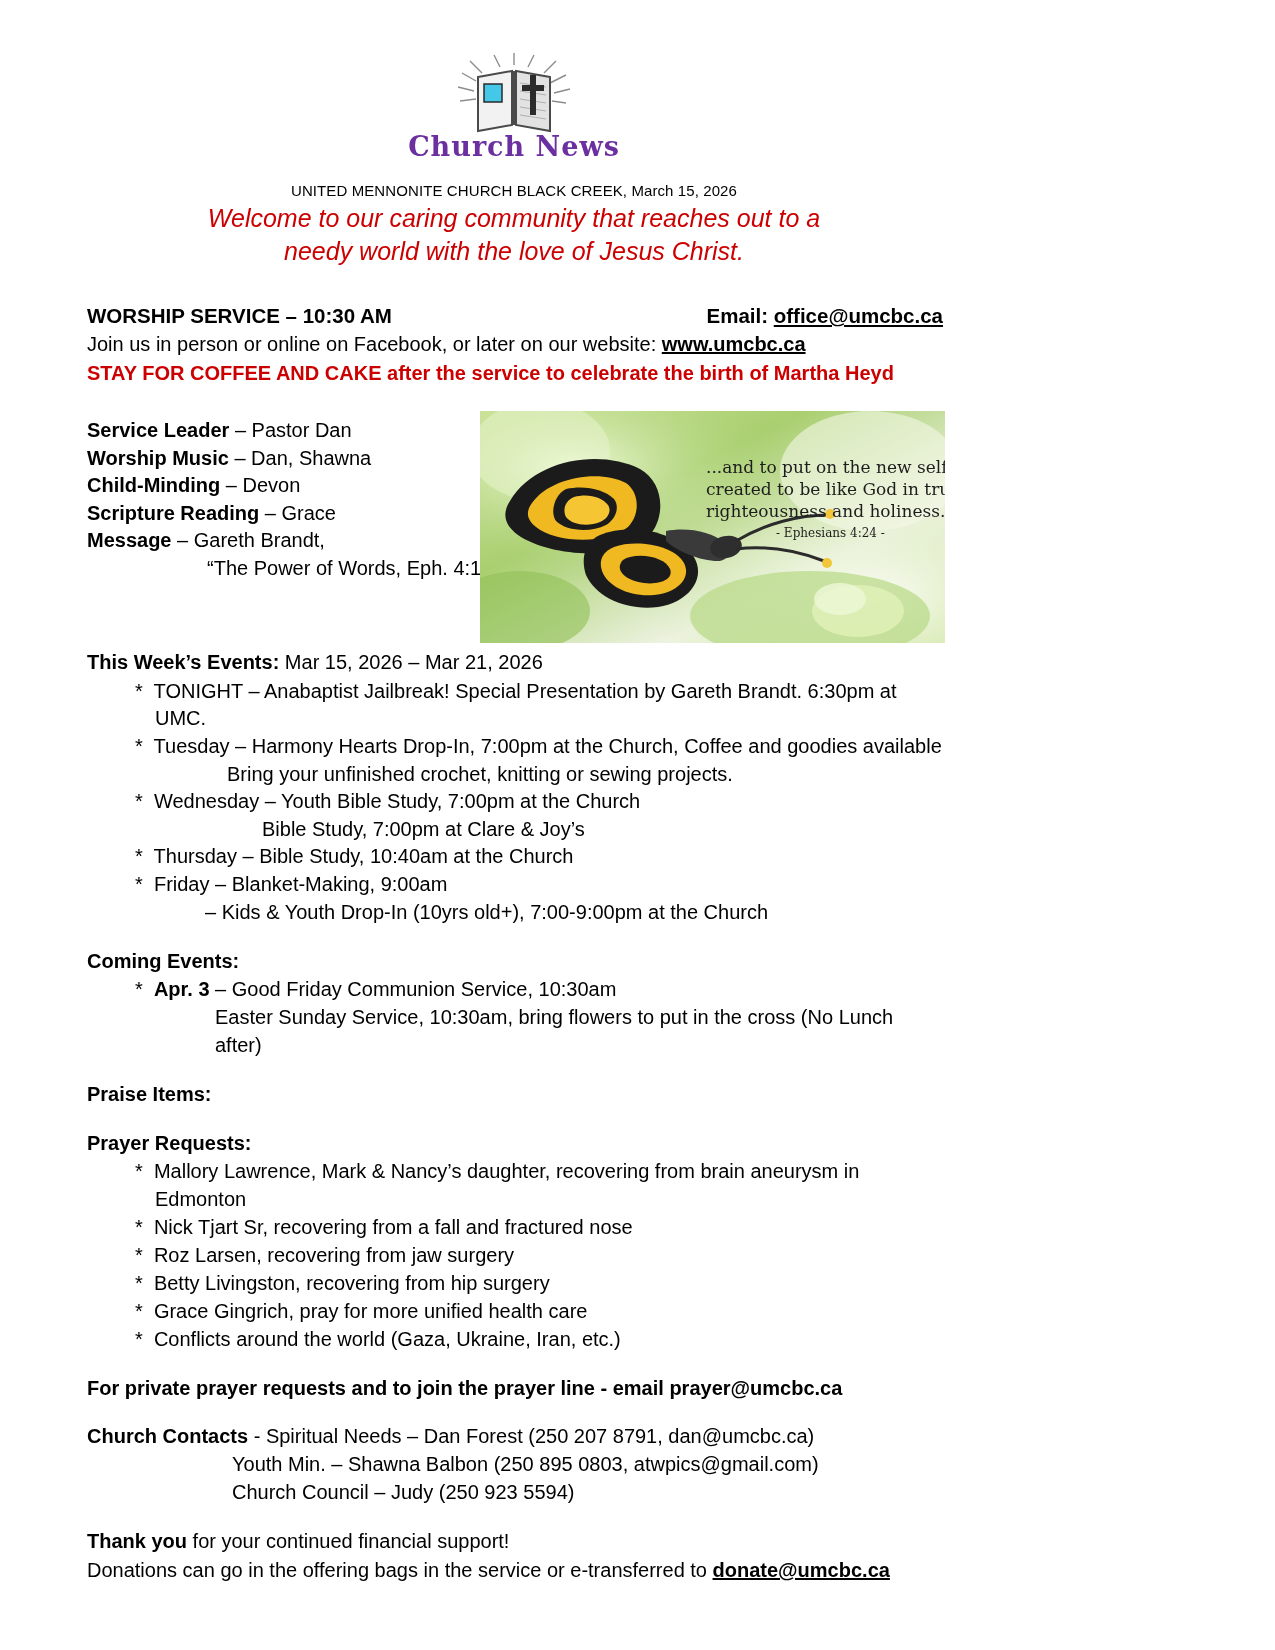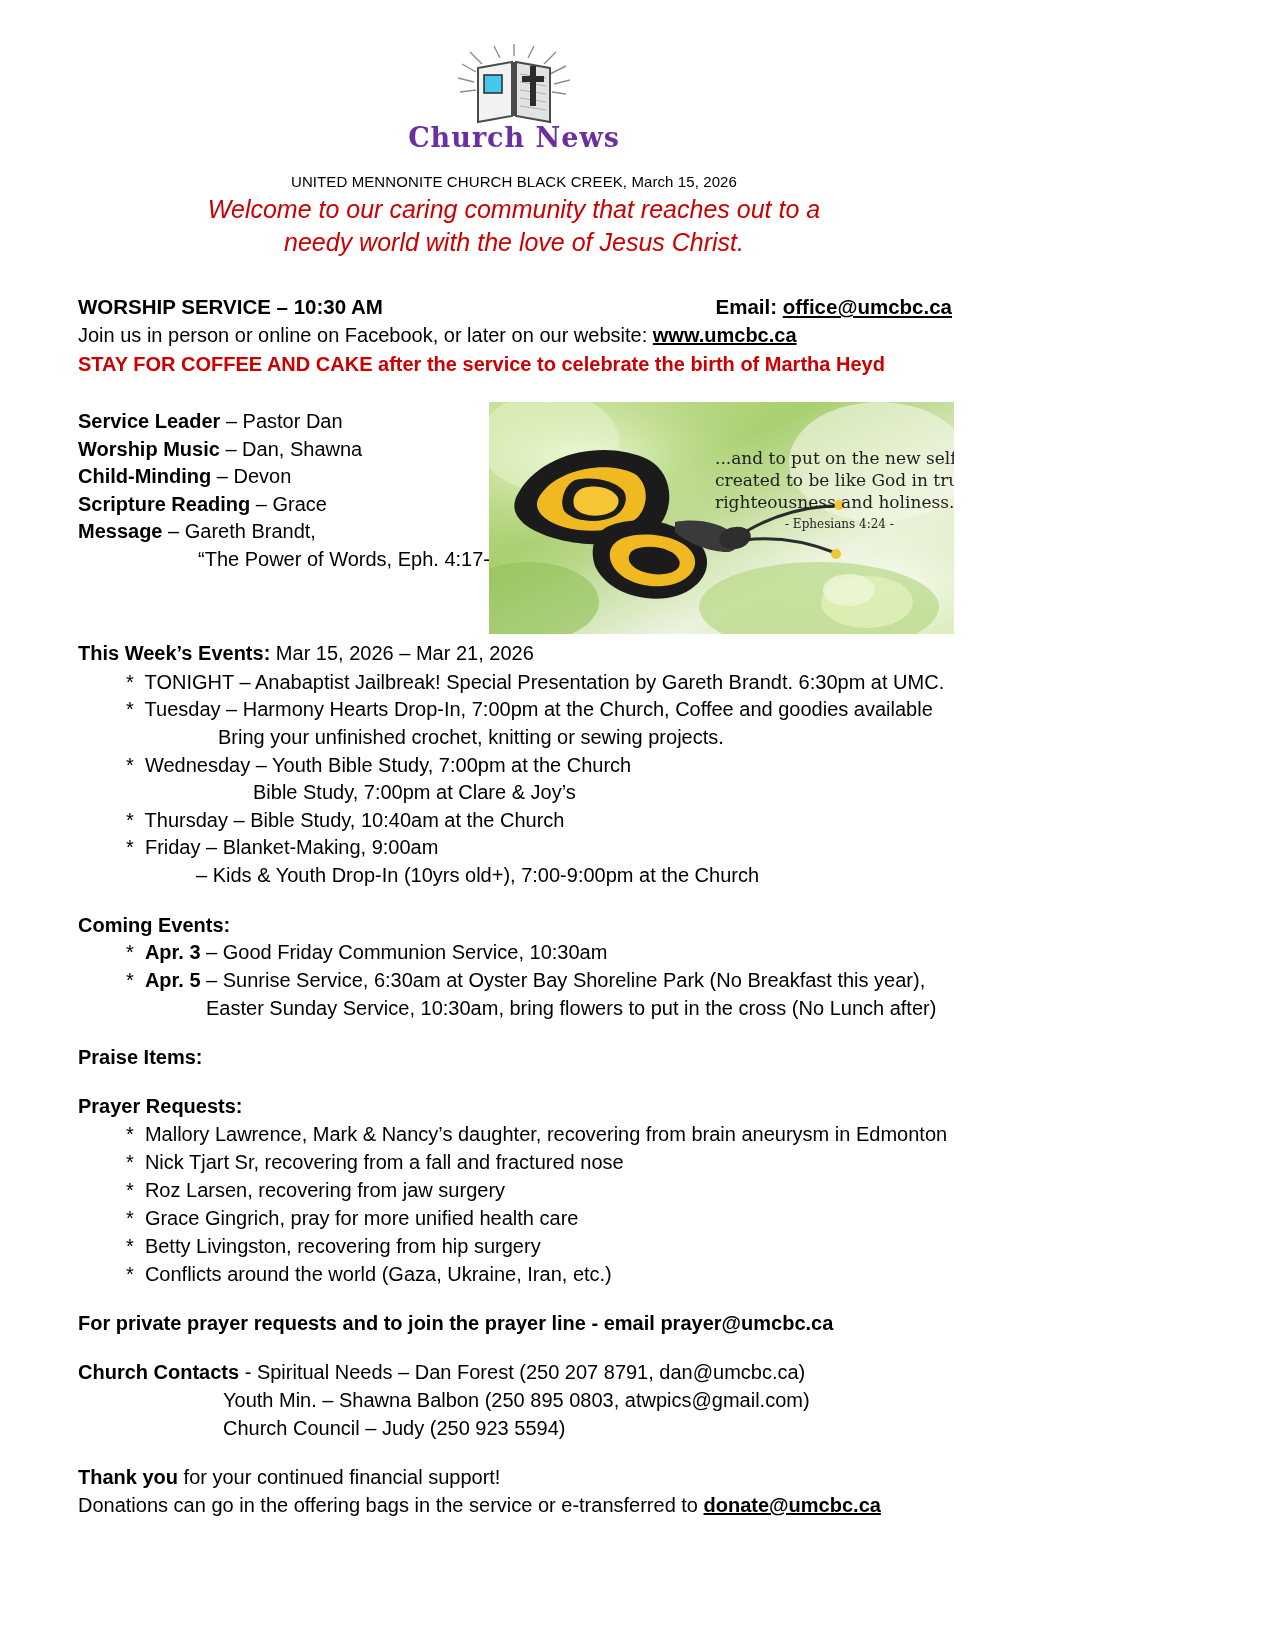--- a/index.html
+++ b/index.html
@@ -12,21 +12,21 @@
     height: 1650px;
     font-family: "Liberation Sans", sans-serif;
     color: #000000;
     position: relative;
     overflow: hidden;
   }
   .page {
     position: relative;
     width: 1028px;
     height: 1650px;
-    padding: 8px;
+    padding: 17px;
     box-sizing: border-box;
   }
   
   .masthead {
     text-align: center;
     padding-top: 34px;
   }
   .logo-wrap {
     display: inline-block;
     position: relative;
@@ -300,39 +300,38 @@
         <div class="sub3">– Kids &amp; Youth Drop-In (10yrs old+), 7:00-9:00pm at the Church</div>
       </div>
     </div>
 
     <div class="spacer-md"></div>
 
     <div>
       <div class="section-head">Coming Events:</div>
       <div class="coming-list">
         <div class="item"><span>*</span>&nbsp; <span class="b">Apr. 3</span><span> – Good Friday Communion Service, 10:30am</span></div>
-        <div class="item"><span>*</span>&nbsp; <span class="b">Apr. 5</span><span> – Sunrise Service, 6:30am at Oyster Bay Shoreline Park (No Breakfast this year),</span></div>
         <div class="sub">Easter Sunday Service, 10:30am, bring flowers to put in the cross (No Lunch after)</div>
       </div>
     </div>
 
     <div class="spacer-md"></div>
 
     <div class="section-head">Praise Items:</div>
 
     <div class="spacer-md"></div>
 
     <div>
       <div class="section-head">Prayer Requests:</div>
       <div class="prayer-list">
         <div class="item">*&nbsp; <span>Mallory Lawrence, Mark &amp; Nancy’s daughter, recovering from brain aneurysm in Edmonton</span></div>
         <div class="item">*&nbsp; <span>Nick Tjart Sr, recovering from a fall and fractured nose</span></div>
         <div class="item">*&nbsp; <span>Roz Larsen, recovering from jaw surgery</span></div>
+        <div class="item">*&nbsp; <span>Betty Livingston, recovering from hip surgery</span></div>
         <div class="item">*&nbsp; <span>Grace Gingrich, pray for more unified health care</span></div>
-        <div class="item">*&nbsp; <span>Betty Livingston, recovering from hip surgery</span></div>
         <div class="item">*&nbsp; <span>Conflicts around the world (Gaza, Ukraine, Iran, etc.)</span></div>
       </div>
     </div>
 
     <div class="spacer-md"></div>
 
     <div class="b">For private prayer requests and to join the prayer line - email prayer@umcbc.ca</div>
 
     <div class="spacer-md"></div>
 

